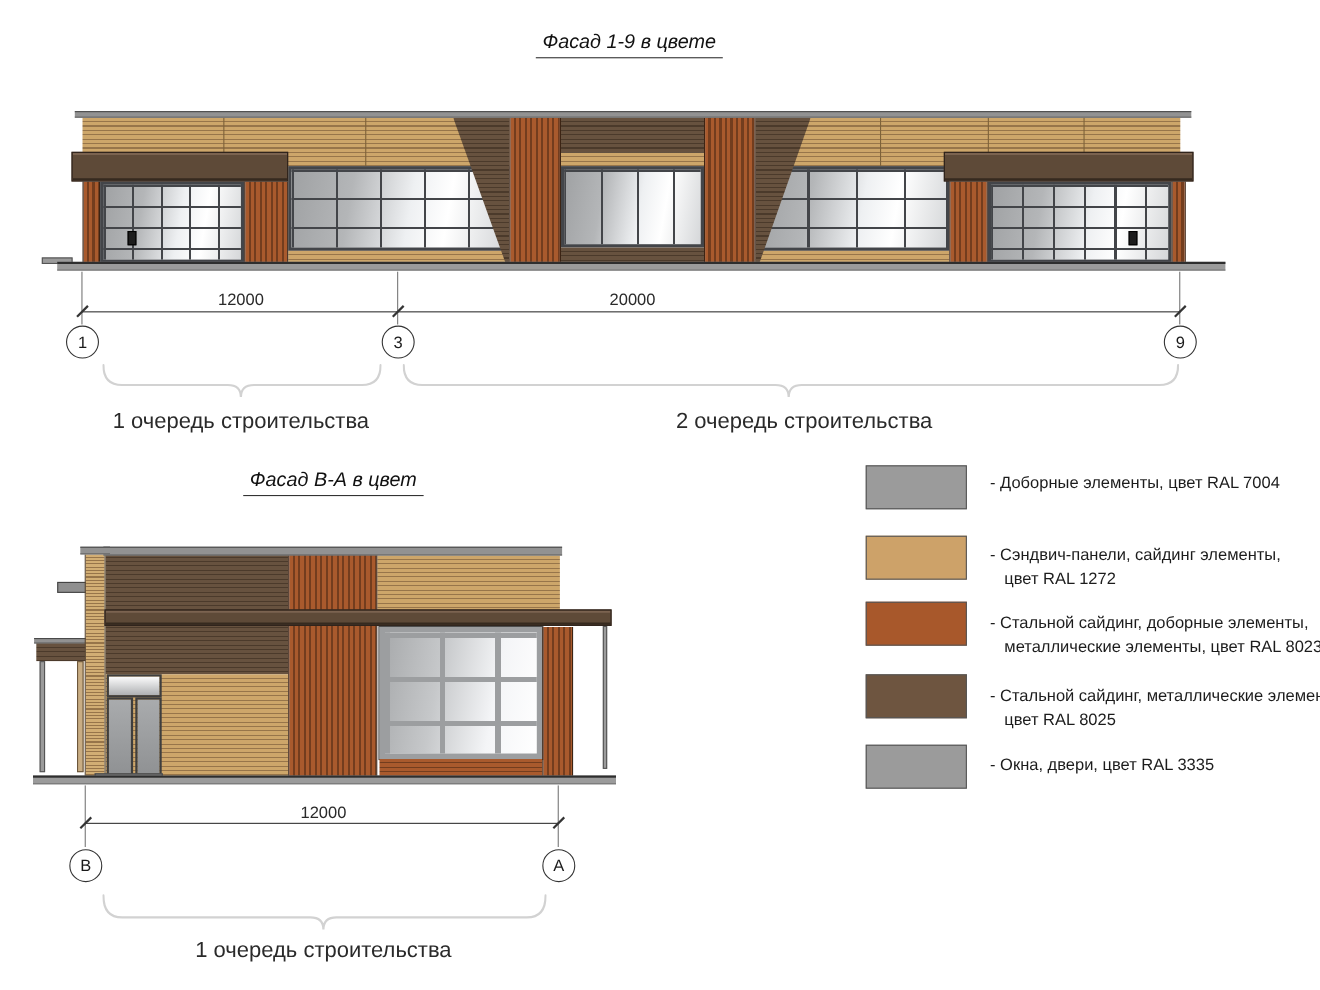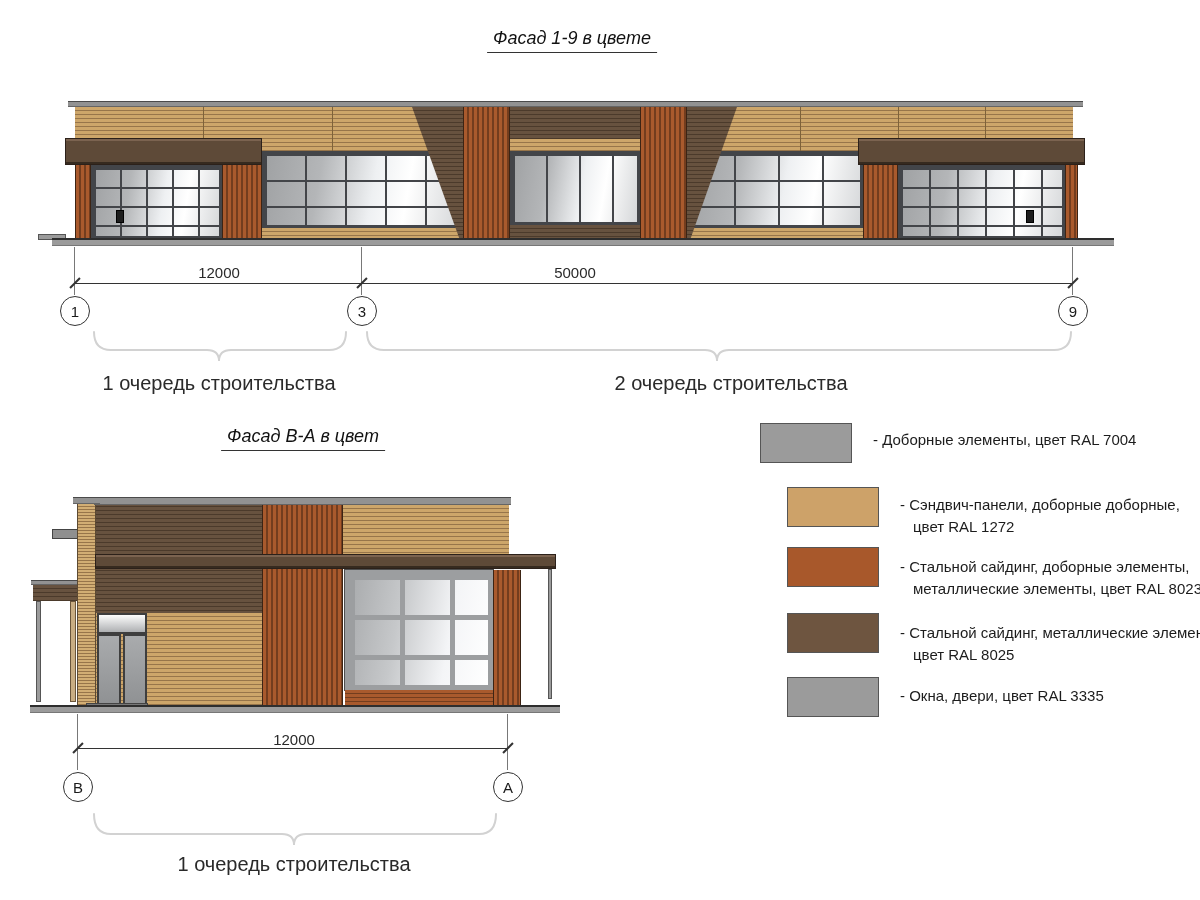--- a/index.html
+++ b/index.html
@@ -103,21 +103,21 @@
   <div class="abs ground z6" style="left:52px;top:238px;width:1062px;height:8px;"></div>
 
   <div class="abs vline" style="left:74px;top:247px;height:48px;"></div>
   <div class="abs vline" style="left:361px;top:247px;height:48px;"></div>
   <div class="abs vline" style="left:1072px;top:247px;height:48px;"></div>
   <div class="abs dimline" style="left:75px;top:283px;width:998px;"></div>
   <div class="abs tick" style="left:74px;top:276px;"></div>
   <div class="abs tick" style="left:361px;top:276px;"></div>
   <div class="abs tick" style="left:1072px;top:276px;"></div>
   <div class="abs dim-label" style="left:219px;top:264px;">12000</div>
-  <div class="abs dim-label" style="left:575px;top:264px;">50000</div>
+  <div class="abs dim-label" style="left:575px;top:264px;">20000</div>
   <div class="abs axis-circle" style="left:60px;top:296px;">1</div>
   <div class="abs axis-circle" style="left:347px;top:296px;">3</div>
   <div class="abs axis-circle" style="left:1058px;top:296px;">9</div>
 
   <svg class="abs" style="left:93px;top:330px;" width="254" height="34">
     <path d="M1,2 Q1,20 18,20 L114,20 Q126,20 126,31 Q126,20 138,20 L236,20 Q253,20 253,2" fill="none" stroke="#d2d2d2" stroke-width="2" stroke-linecap="round"></path>
   </svg>
   <svg class="abs" style="left:366px;top:330px;" width="706" height="34">
     <path d="M1,2 Q1,20 18,20 L339,20 Q351,20 351,31 Q351,20 363,20 L688,20 Q705,20 705,2" fill="none" stroke="#d2d2d2" stroke-width="2" stroke-linecap="round"></path>
   </svg>
@@ -161,30 +161,30 @@
   <div class="abs tick" style="left:507px;top:741px;"></div>
   <div class="abs dim-label" style="left:294px;top:731px;">12000</div>
   <div class="abs axis-circle" style="left:63px;top:772px;">В</div>
   <div class="abs axis-circle" style="left:493px;top:772px;">А</div>
 
   <svg class="abs" style="left:93px;top:812px;" width="404" height="36">
     <path d="M1,2 Q1,22 18,22 L189,22 Q201,22 201,33 Q201,22 213,22 L386,22 Q403,22 403,2" fill="none" stroke="#d2d2d2" stroke-width="2" stroke-linecap="round"></path>
   </svg>
   <div class="abs phase-label" style="left:294px;top:853px;">1 очередь строительства</div>
 
-  <div class="abs" style="left:760px;top:423px;">
+  <div class="abs" style="left:787px;top:423px;">
     <div class="legend-swatch" style="background: rgb(155, 155, 155);"></div>
     <div class="abs legend-text" style="left:113px;top:6px;">
       <div>- Доборные элементы, цвет RAL 7004</div>
     </div>
   </div>
   <div class="abs" style="left:787px;top:487px;">
     <div class="legend-swatch" style="background: rgb(205, 162, 105);"></div>
     <div class="abs legend-text" style="left:113px;top:7px;">
-      <div>- Сэндвич-панели, доборные доборные,</div>
+      <div>- Сэндвич-панели, сайдинг элементы,</div>
       <div class="cont">цвет RAL 1272</div>
     </div>
   </div>
   <div class="abs" style="left:787px;top:547px;">
     <div class="legend-swatch" style="background: rgb(168, 88, 43);"></div>
     <div class="abs legend-text" style="left:113px;top:9px;">
       <div>- Стальной сайдинг, доборные элементы,</div>
       <div class="cont">металлические элементы, цвет RAL 8023</div>
     </div>
   </div>

